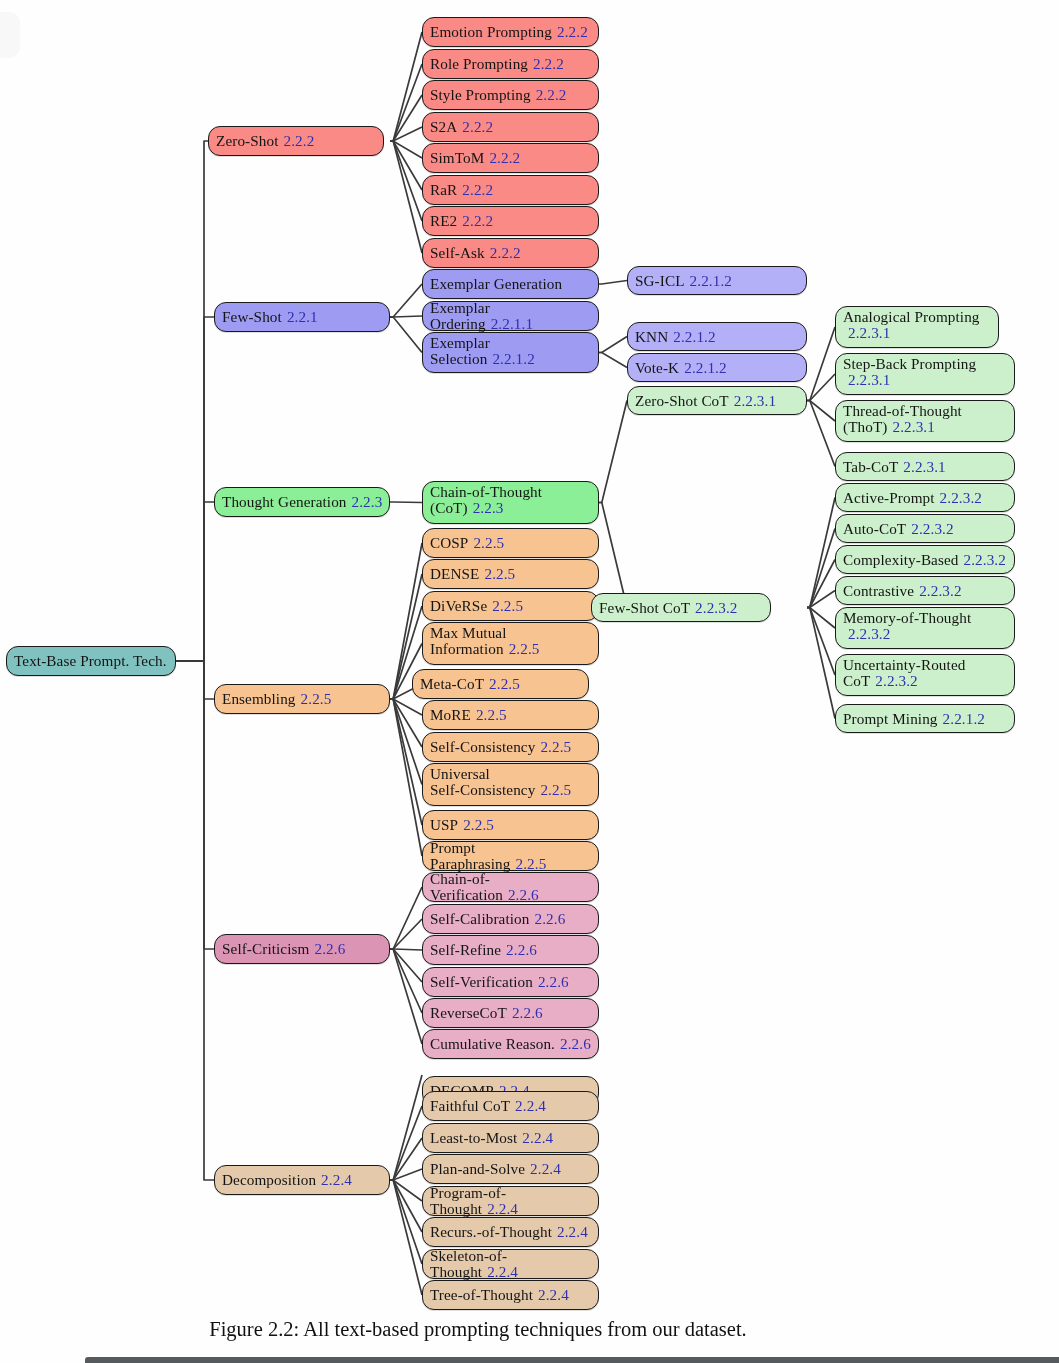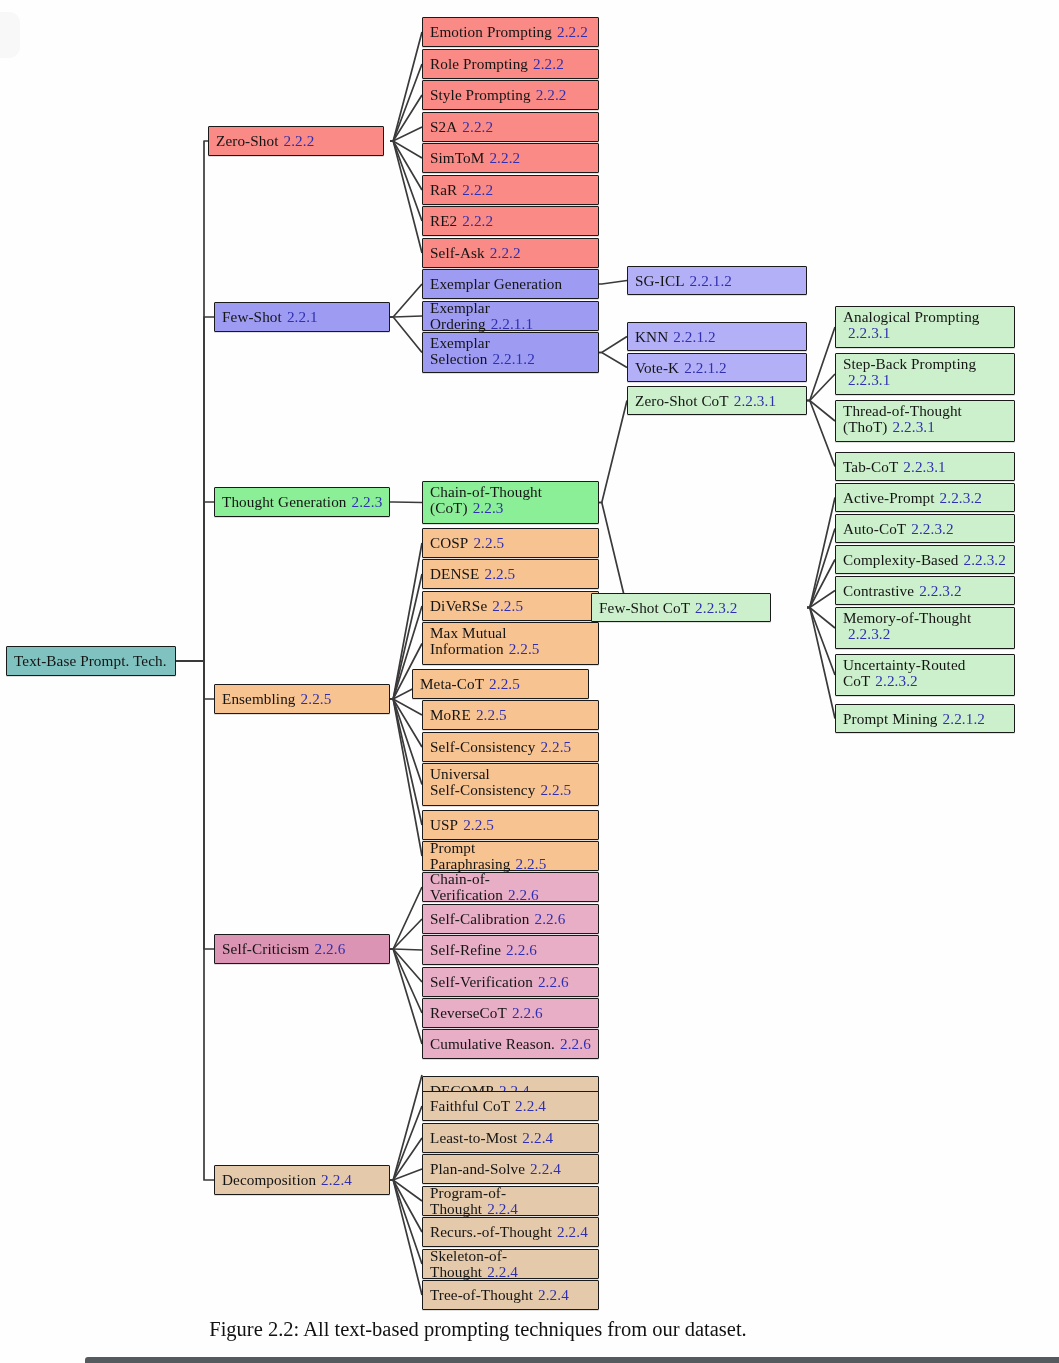--- a/index.html
+++ b/index.html
@@ -5,21 +5,21 @@
   html,body{margin:0;padding:0;background:#ffffff;}
   body{
     width:1059px;height:1363px;position:relative;overflow:hidden;
     font-family:"Liberation Serif","DejaVu Serif",serif;
     background:#fefefe;
   }
   #stage{position:absolute;left:0;top:0;width:1059px;height:1363px;}
   svg#edges{position:absolute;left:0;top:0;width:1059px;height:1363px;pointer-events:none;}
   .node{
     position:absolute;box-sizing:border-box;
-    border:1.6px solid #1a1a1a;border-radius:1px;
+    border:1.6px solid #1a1a1a;border-radius:12px;
     padding:1px 6px 1px 7px;
     font-size:15.2px;line-height:15.6px;
     color:#141414;
     display:flex;align-items:center;
     letter-spacing:.1px;
     box-shadow:0 1px 0 rgba(0,0,0,.12);
     white-space:normal;
   }
   .node .sec{color:#2f2fb0;margin-left:5px;}
   .node .txt{display:inline;}
@@ -240,21 +240,21 @@
       </div>
       <div class="node" style="left: 627px; top: 353px; width: 180px; height: 29px; background: rgb(179, 176, 247);">
         <div><span class="txt">Vote-K</span><span class="sec">2.2.1.2</span></div>
       </div>
       <div class="node" style="left: 627px; top: 386px; width: 180px; height: 29px; background: rgb(204, 240, 203);">
         <div><span class="txt">Zero-Shot CoT</span><span class="sec">2.2.3.1</span></div>
       </div>
       <div class="node" style="left: 591px; top: 593px; width: 180px; height: 29px; background: rgb(204, 240, 203);">
         <div><span class="txt">Few-Shot CoT</span><span class="sec">2.2.3.2</span></div>
       </div>
-      <div class="node two" style="left: 835px; top: 306px; width: 180px; height: 42px; background: rgb(204, 240, 203);">
+      <div class="node two" style="left: 835px; top: 306px; width: 164px; height: 42px; background: rgb(204, 240, 203);">
         <div><span class="txt">Analogical Prompting</span><br><span class="txt"></span><span class="sec">2.2.3.1</span></div>
       </div>
       <div class="node two" style="left: 835px; top: 353px; width: 180px; height: 42px; background: rgb(204, 240, 203);">
         <div><span class="txt">Step-Back Prompting</span><br><span class="txt"></span><span class="sec">2.2.3.1</span></div>
       </div>
       <div class="node two" style="left: 835px; top: 400px; width: 180px; height: 42px; background: rgb(204, 240, 203);">
         <div><span class="txt">Thread-of-Thought</span><br><span class="txt">(ThoT)</span><span class="sec">2.2.3.1</span></div>
       </div>
       <div class="node" style="left: 835px; top: 452px; width: 180px; height: 29px; background: rgb(204, 240, 203);">
         <div><span class="txt">Tab-CoT</span><span class="sec">2.2.3.1</span></div>

